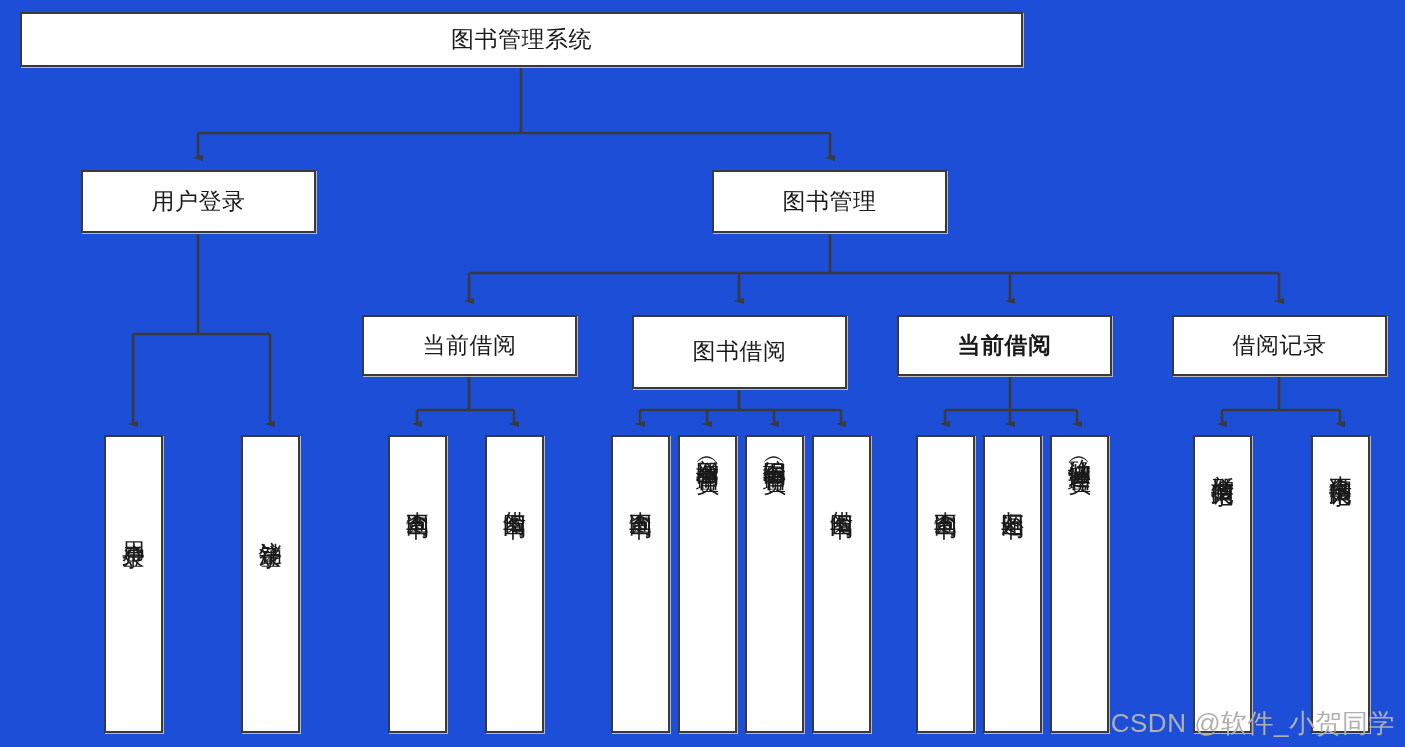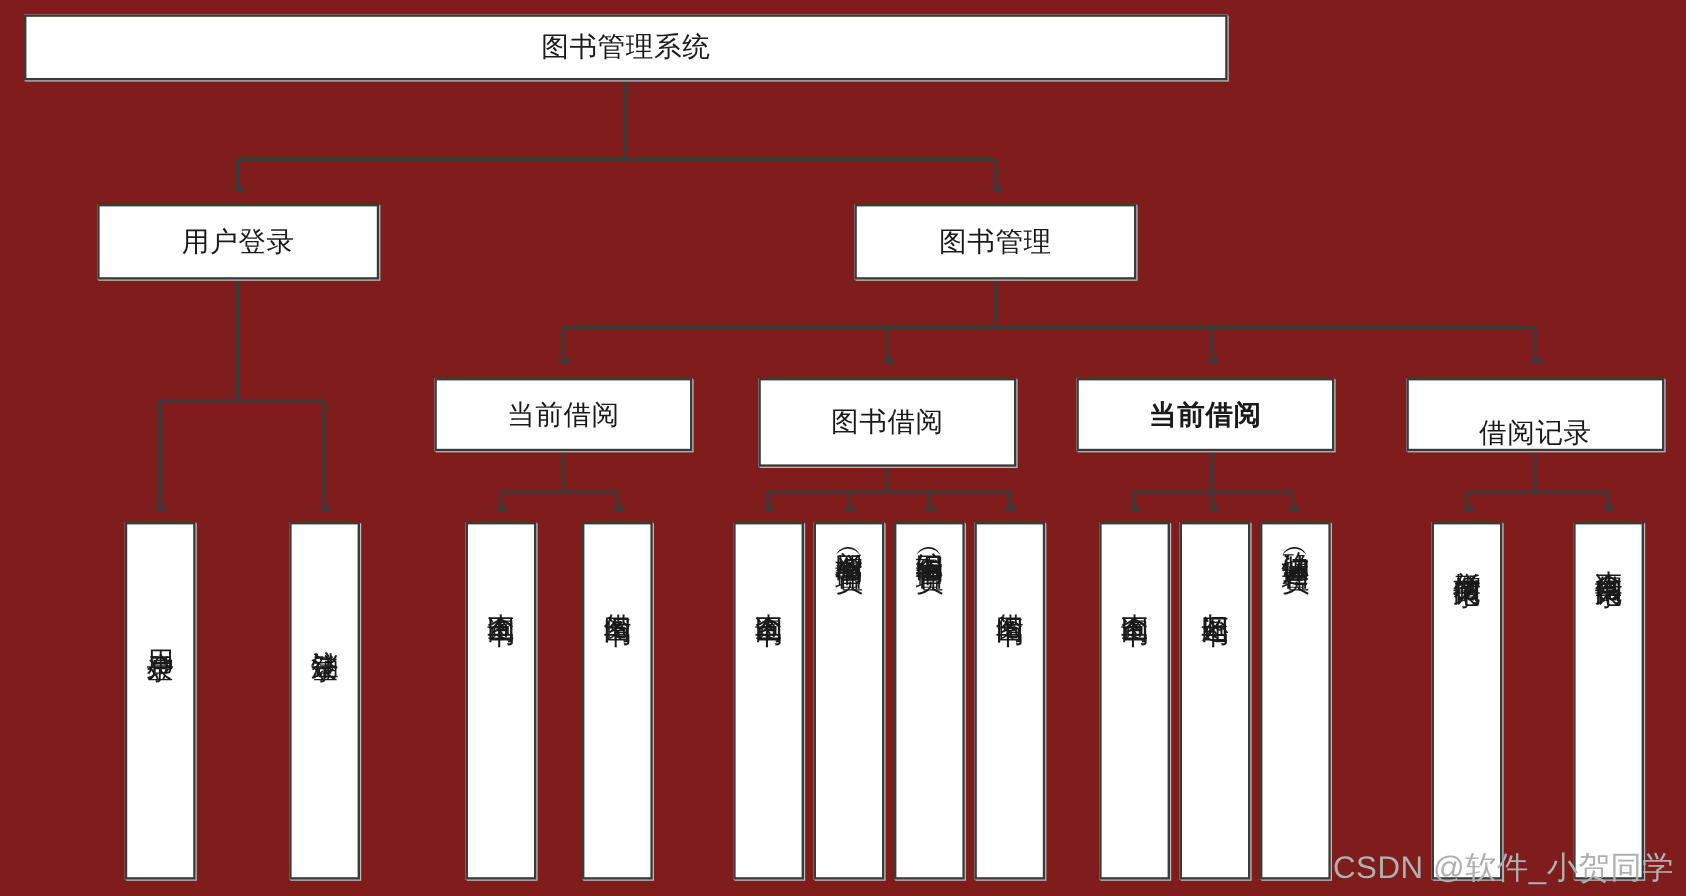--- a/index.html
+++ b/index.html
@@ -8,21 +8,21 @@
     padding: 0;
     background: #ffffff;
   }
   body {
     font-family: "Liberation Sans", "DejaVu Sans", sans-serif;
   }
   #diagram-root {
     position: relative;
     width: 1405px;
     height: 747px;
-    background: #7f1d1d;
+    background: #1d4ed8;
     overflow: hidden;
   }
   #diagram-svg {
     position: absolute;
     left: 0;
     top: 0;
     width: 1405px;
     height: 747px;
   }
   .node {
@@ -146,21 +146,21 @@
   </div>
 
   <div class="node horizontal" style="left:632px; top:315px; width:215px; height:74px;">
     <span>图书借阅</span>
   </div>
 
   <div class="node horizontal" style="left:897px; top:315px; width:215px; height:61px;font-weight:bold;">
     <span>当前借阅</span>
   </div>
 
-  <div class="node horizontal" style="left:1172px; top:315px; width:215px; height:61px;align-items:flex-end;">
+  <div class="node horizontal" style="left:1172px; top:315px; width:215px; height:61px;">
     <span>借阅记录</span>
   </div>
 
   <div class="node vertical pad-lg" style="left:104px; top:435px; width:59px; height:298px;">
     <span>用户登录</span>
   </div>
 
   <div class="node vertical pad-lg" style="left:241px; top:435px; width:59px; height:298px;">
     <span>注销登录</span>
   </div>

